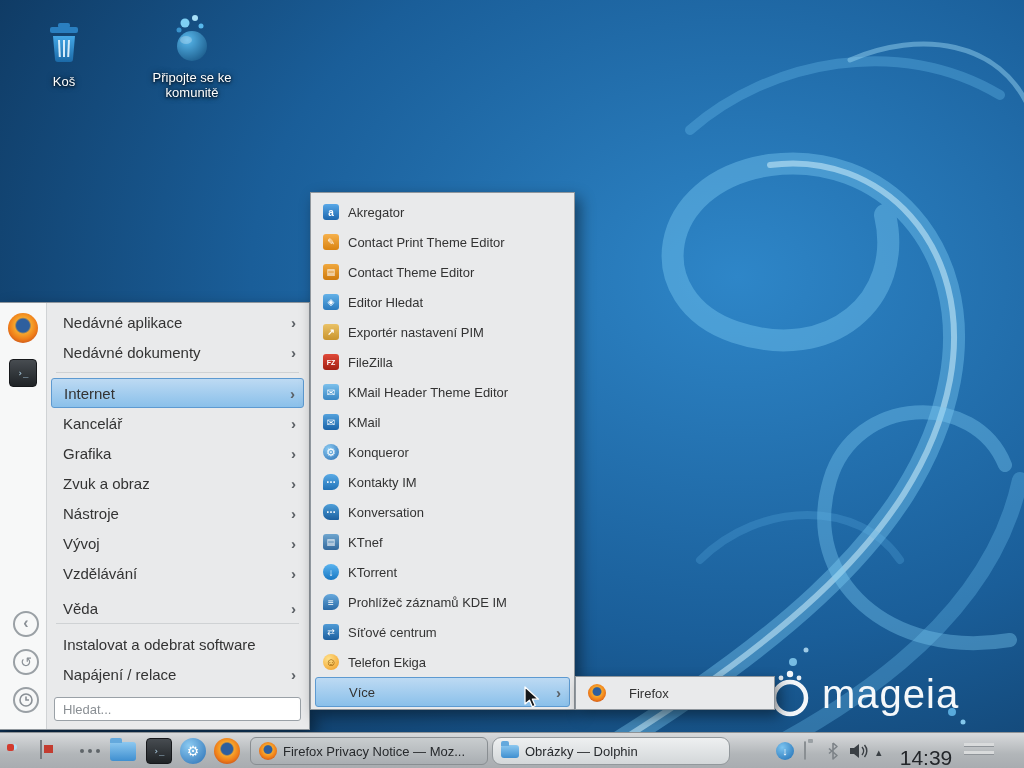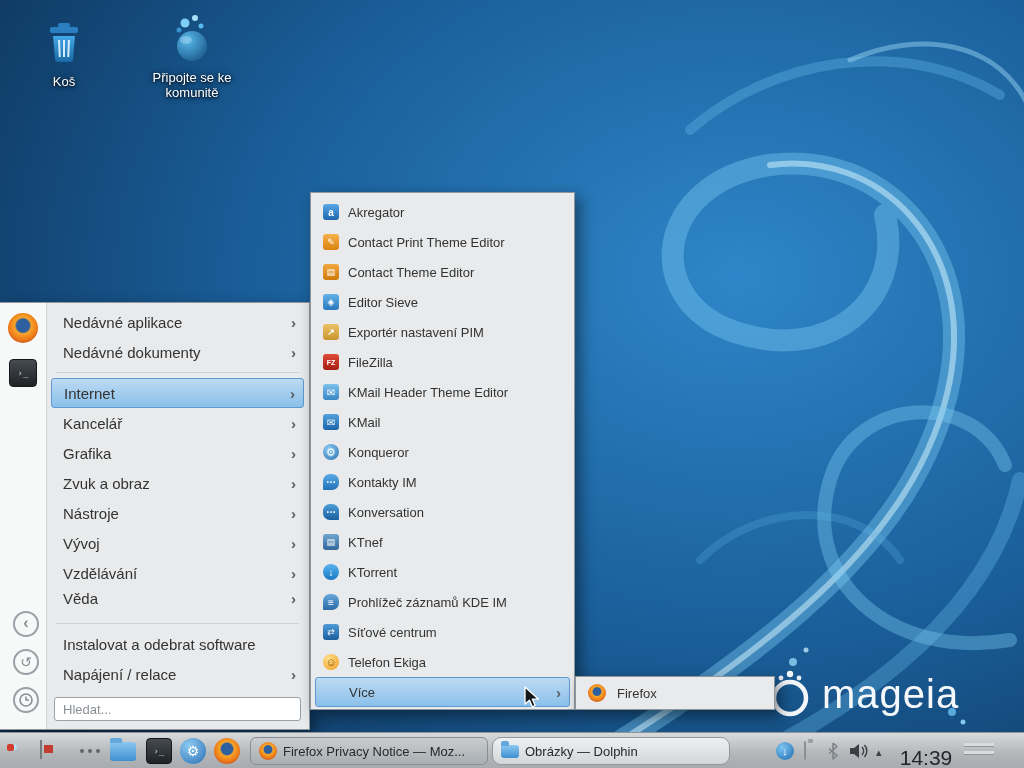--- a/index.html
+++ b/index.html
@@ -42,21 +42,21 @@
   
   .submenu{position:absolute;left:310px;top:192px;width:265px;height:518px;z-index:21;
     background:var(--menu-bg,#e9eaeb);border:1px solid #8f969c;box-sizing:border-box;
     box-shadow:5px 6px 14px rgba(0,0,0,.45);padding-top:4px;}
   .srow{display:flex;align-items:center;gap:9px;height:30px;margin:0 4px;padding:0 8px;
     font-size:13px;color:#333;box-sizing:border-box;border-radius:3px;cursor:pointer;}
   
   .flyout{position:absolute;left:575px;top:676px;width:200px;height:34px;z-index:22;
     background:var(--menu-bg,#e9eaeb);border:1px solid #8f969c;box-sizing:border-box;
     box-shadow:5px 6px 14px rgba(0,0,0,.45);display:flex;align-items:center;}
-  .frow{display:flex;align-items:center;gap:11px;height:26px;margin:0 4px;padding:0 8px;flex:1;
+  .frow{display:flex;align-items:center;gap:23px;height:26px;margin:0 4px;padding:0 8px;flex:1;
     font-size:13px;color:#333;border-radius:3px;cursor:pointer;}
   
   .mi{width:16px;height:16px;border-radius:3px;display:flex;align-items:center;justify-content:center;
     color:#fff;font-size:10px;flex:0 0 16px;box-sizing:border-box;}
   .i-akregator{background:linear-gradient(#58a8e8,#1d66ad);} .i-akregator::after{content:"a";font-weight:bold;}
   .i-cprint{background:linear-gradient(#f6b14c,#d9820f);} .i-cprint::after{content:"✎";font-size:9px;}
   .i-ctheme{background:linear-gradient(#f0a83e,#cf7a0c);} .i-ctheme::after{content:"▤";font-size:9px;}
   .i-sieve{background:linear-gradient(#63b1e8,#2a79bd);} .i-sieve::after{content:"◈";font-size:9px;}
   .i-pim{background:linear-gradient(#eac267,#c9942d);} .i-pim::after{content:"↗";font-size:9px;font-weight:bold;}
   .i-filezilla{background:linear-gradient(#e04a3a,#a31f12);} .i-filezilla::after{content:"FZ";font-size:7px;font-weight:bold;}
@@ -235,21 +235,21 @@
       <span class="arr"></span>
     </div>
     <div class="mrow" style="top:225px;">
       <span>Vývoj</span>
       <span class="arr"></span>
     </div>
     <div class="mrow" style="top:255px;">
       <span>Vzdělávání</span>
       <span class="arr"></span>
     </div>
-    <div class="mrow" style="top:280px;text-align:right;">
+    <div class="mrow" style="top:290px;text-align:right;">
       <span>Věda</span>
       <span class="arr"></span>
     </div>
     <div class="msep" style="top:320px;"></div>
     <div class="mrow" style="top:326px;">
       <span>Instalovat a odebrat software</span>
     </div>
     <div class="mrow" style="top:356px;justify-content:space-between;">
       <span>Napájení / relace</span>
       <span class="arr"></span>
@@ -266,21 +266,21 @@
   <div class="srow">
     <span class="mi i-cprint"></span>
     <span>Contact Print Theme Editor</span>
   </div>
   <div class="srow">
     <span class="mi i-ctheme"></span>
     <span>Contact Theme Editor</span>
   </div>
   <div class="srow">
     <span class="mi i-sieve"></span>
-    <span>Editor Sieve</span>
+    <span>Editor Hledat</span>
   </div>
   <div class="srow">
     <span class="mi i-pim"></span>
     <span>Exportér nastavení PIM</span>
   </div>
   <div class="srow">
     <span class="mi i-filezilla"></span>
     <span>FileZilla</span>
   </div>
   <div class="srow">

